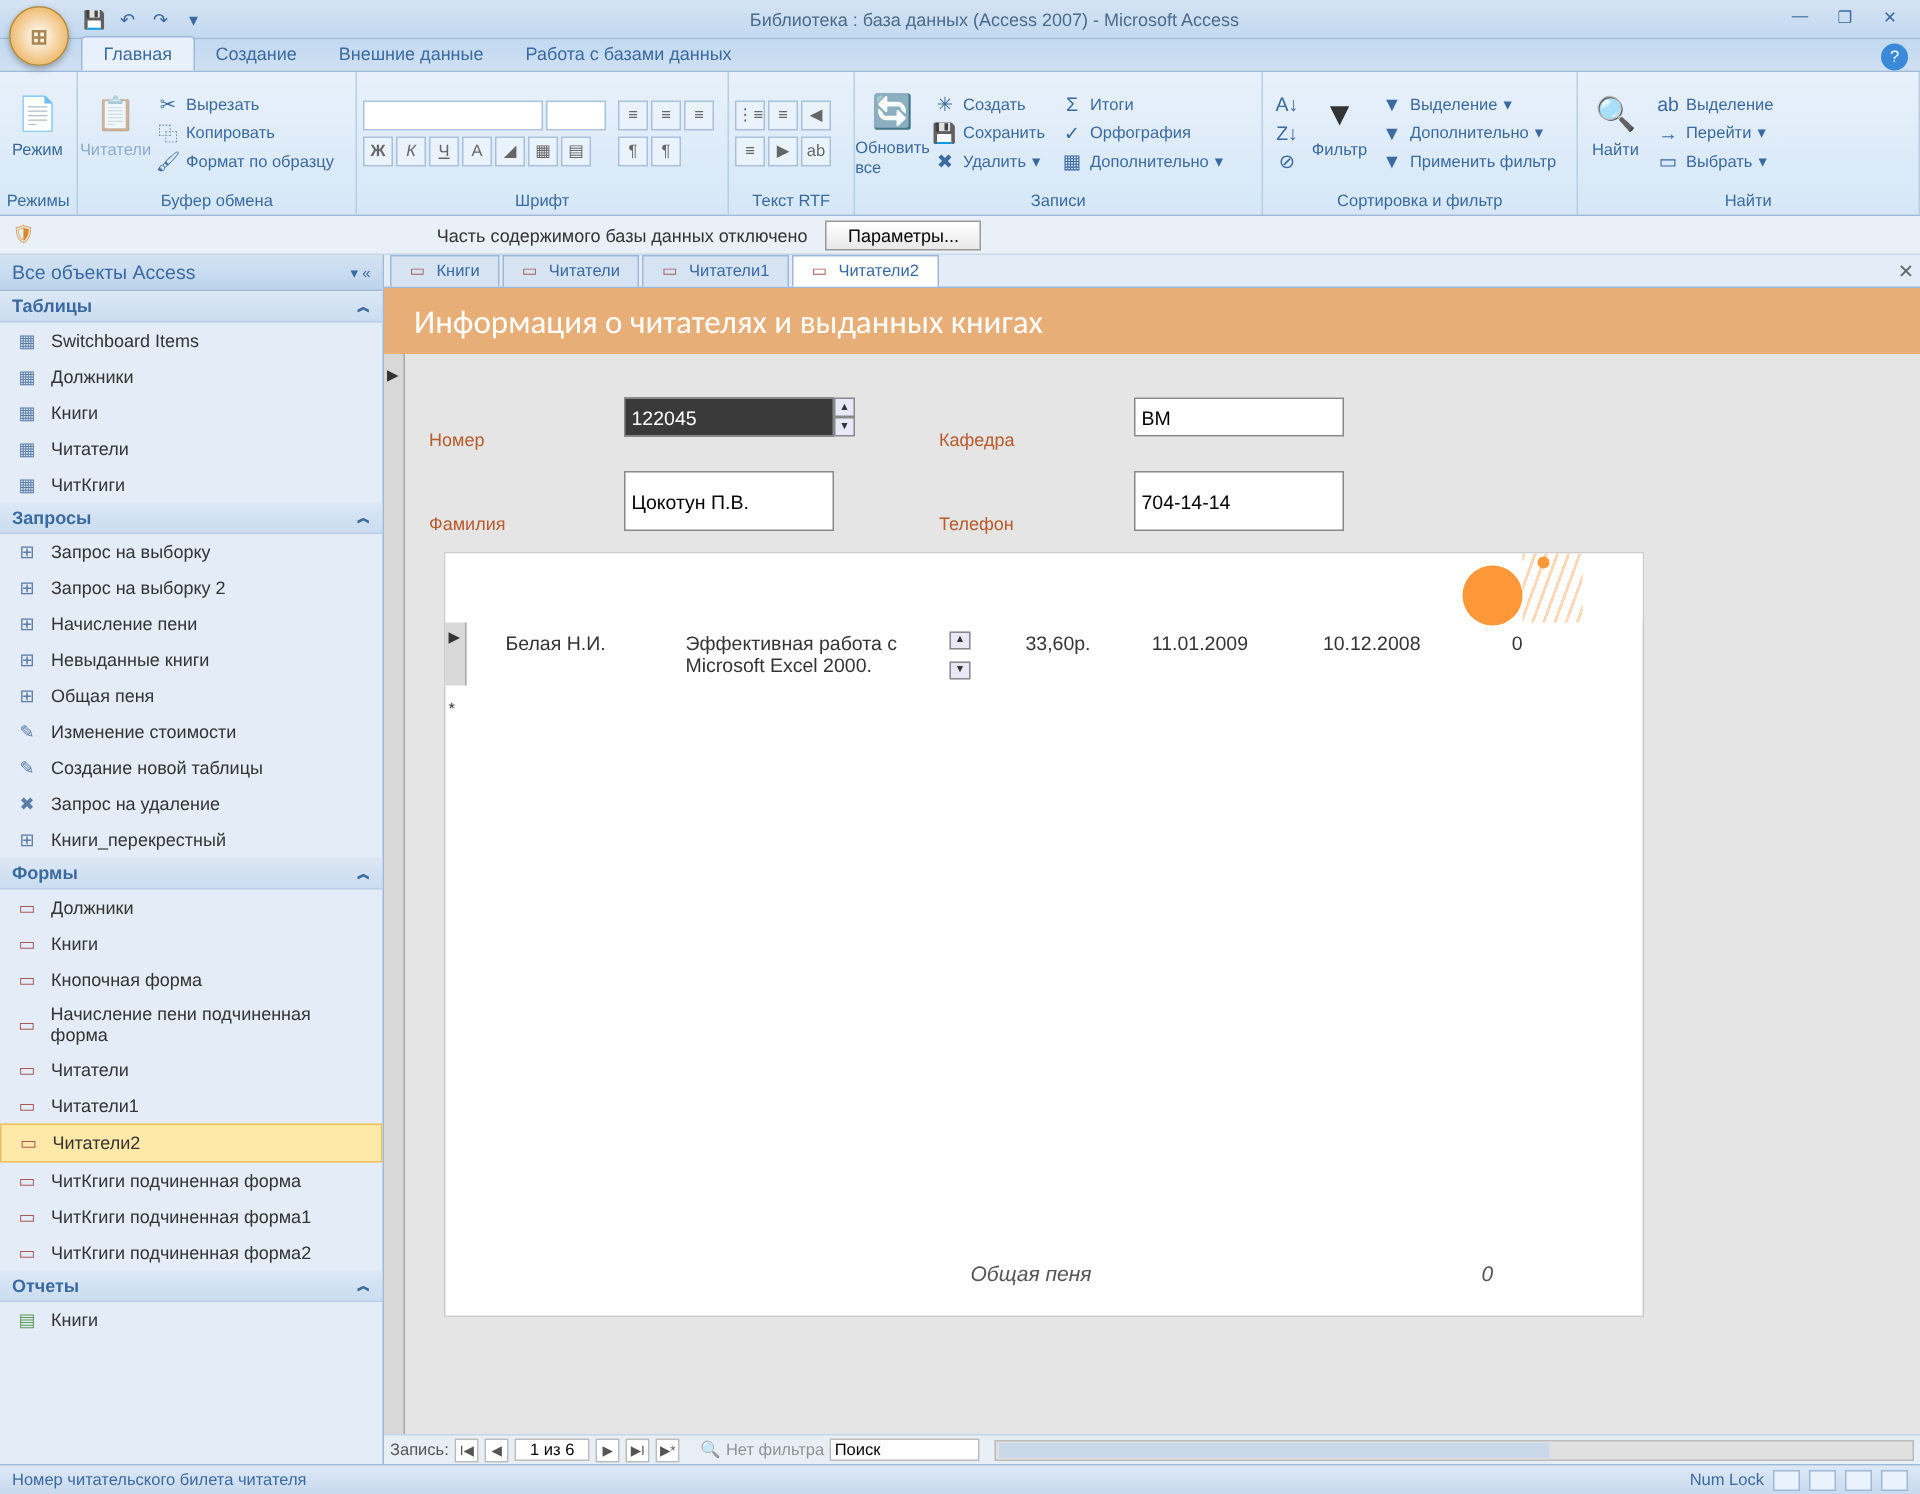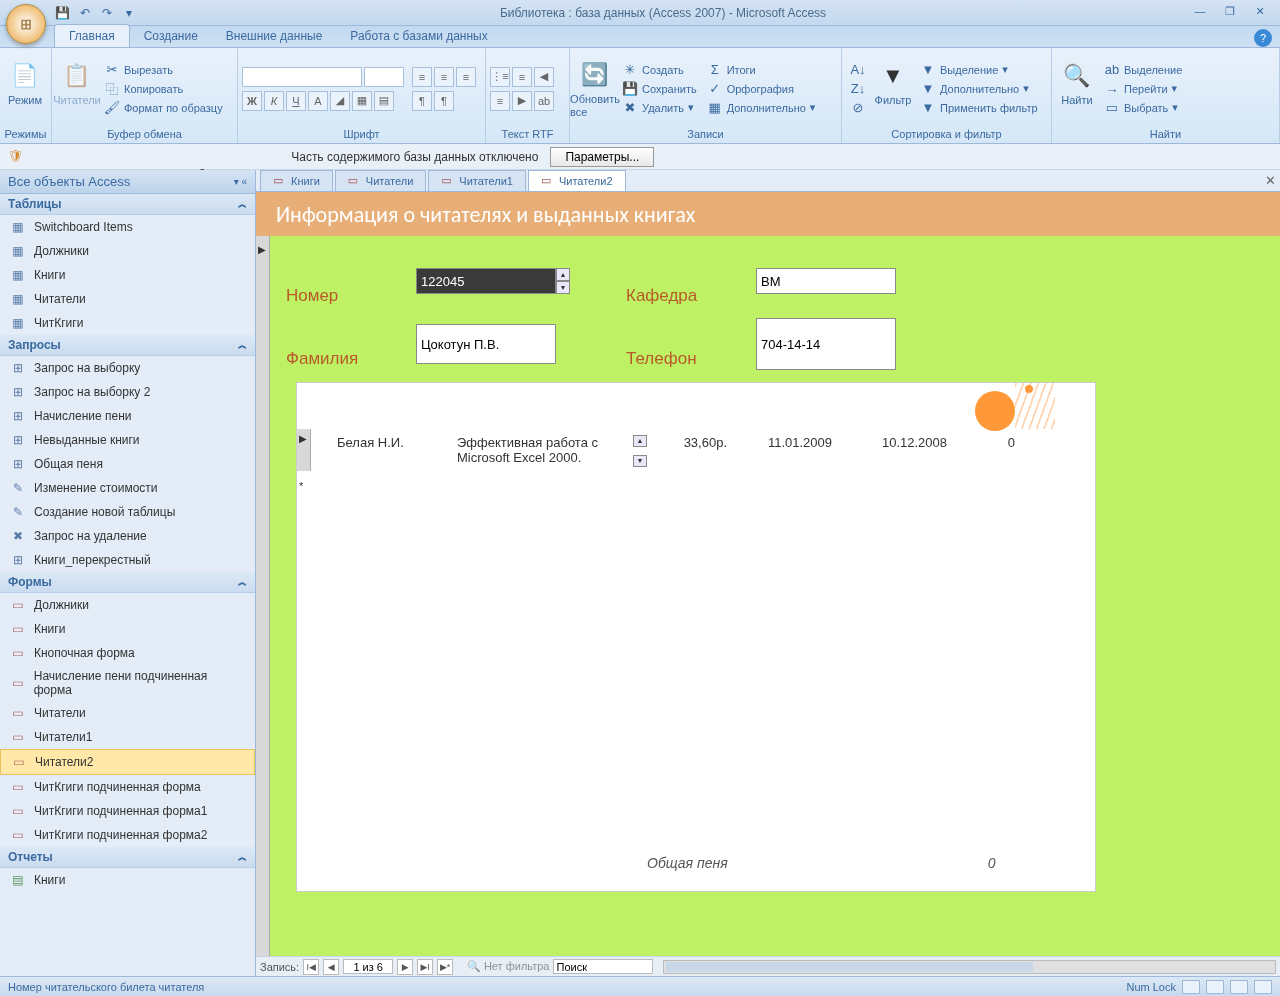--- a/index.html
+++ b/index.html
@@ -61,30 +61,30 @@
 .ico-report { color:#5a9a5a; }
 
 
 .content { flex:1; display:flex; flex-direction:column; background:#fff; position:relative; }
 .doctabs { height:22px; background:#e3ecf7; display:flex; align-items:flex-end; border-bottom:1px solid #9db8d8; padding-left:4px; position:relative;}
 .doctab { padding:3px 12px; background:#d5e3f3; border:1px solid #9db8d8; border-bottom:none; margin-right:2px; font-size:11px; color:#3b6aa0; cursor:pointer; display:flex; align-items:center; gap:4px; }
 .doctab.active { background:#fff; }
 .doctab .tico { width:14px; height:14px; display:inline-block; }
 .doctabs .close-x { position:absolute; right:4px; top:3px; font-size:13px; color:#666; cursor:pointer; }
 
-.form-area { flex:1; background:#bef264; position:relative; overflow:hidden; }
+.form-area { flex:1; background:#e5e5e5; position:relative; overflow:hidden; }
 .form-header { background:#e8ae78; height:44px; display:flex; align-items:center; padding-left:20px; }
 .form-header h2 { color:#fff; font-size:22px; font-weight:normal; font-family:Calibri,sans-serif; }
 .form-body { padding:20px 30px; position:relative; }
 .rec-sel { position:absolute; left:0; top:44px; bottom:0; width:14px; background:#d8d8d8; border-right:1px solid #aaa; }
 .rec-sel-tri { position:absolute; top:8px; left:2px; font-size:10px; color:#333; }
 
 .fldrow { display:flex; margin-bottom:12px; }
 .fldpair { display:flex; align-items:center; width:340px; }
-.fldlbl { width:130px; color:#b85a2a; font-size:17px;margin-top:30px; }
+.fldlbl { width:130px; color:#b85a2a; font-size:12px;margin-top:30px; }
 .fldinp { width:140px; height:26px; border:1px solid #888; padding:2px 4px; font-size:13px; background:#fff;}
 .fldinp.dark { background:#3a3a3a; color:#fff; }
 .spinner { width:14px; display:flex; flex-direction:column; }
 .spinner .sp { height:13px; border:1px solid #888; background:#e8e8f8; font-size:7px; text-align:center; cursor:pointer; line-height:11px;}
 
 
 .subform { margin:10px 0 0 10px; border:1px solid #ccc; background:#fff; width:800px; height:510px; position:relative; }
 .sub-decor { height:46px; background:#fff; position:relative; }
 .sub-decor .circle { position:absolute; right:80px; top:8px; width:40px; height:40px; background:#ff9838; border-radius:50%; }
 .sub-decor .dot { position:absolute; right:62px; top:2px; width:8px; height:8px; background:#ff9838; border-radius:50%; }
@@ -491,21 +491,21 @@
             <input class="fldinp" value="ВМ" style="">
           </div>
         </div>
         <div class="fldrow">
           <div class="fldpair">
             <div class="fldlbl">Фамилия</div>
             <input class="fldinp" style="height: 40px;" value="Цокотун П.В.">
           </div>
           <div class="fldpair">
             <div class="fldlbl">Телефон</div>
-            <input class="fldinp" style="height: 52px;" value="704-14-14">
+            <input class="fldinp" style="height: 40px;" value="704-14-14">
           </div>
         </div>
 
         <div class="subform">
           <div class="sub-decor">
             <div class="slash"></div>
             <div class="circle"></div>
             <div class="dot"></div>
           </div>
           <div class="subrow-area">

